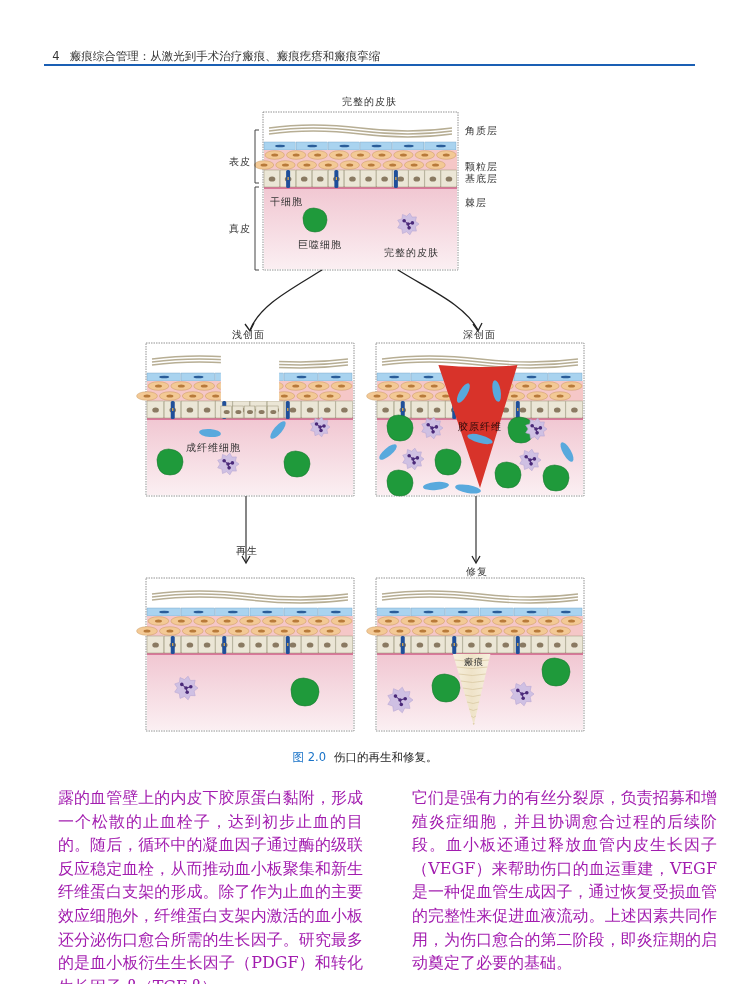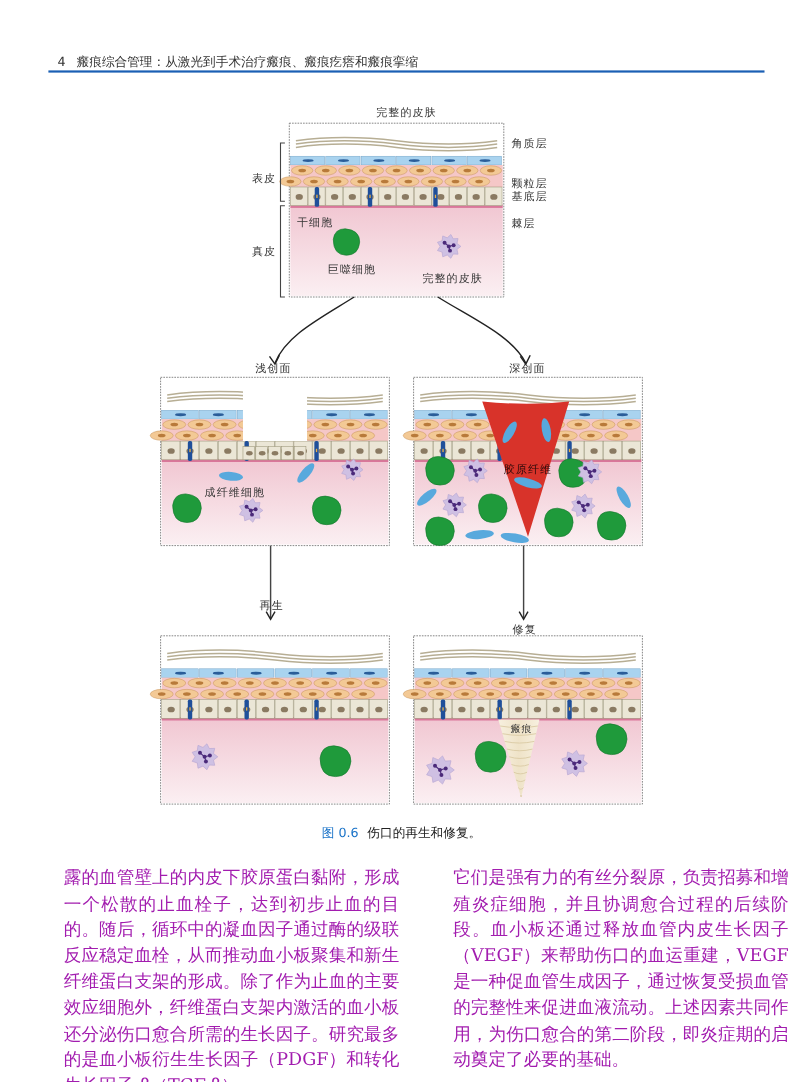--- a/index.html
+++ b/index.html
@@ -604,17 +604,17 @@
   <div class="lbl" style="left:232px;top:328px;">浅创面</div>
   <div class="lbl" style="left:463px;top:328px;">深创面</div>
   <div class="lbl" style="left:186px;top:441px;">成纤维细胞</div>
   <div class="lbl" style="left:458px;top:420px;color:#2a0a0a;">胶原纤维</div>
   <div class="lbl" style="left:236px;top:544px;">再生</div>
   <div class="lbl" style="left:466px;top:565px;">修复</div>
   <div class="lbl" style="left:464px;top:656px;font-size:9px;">瘢痕</div>
 </div>
 
 <div class="caption">
-  <span class="fignum">图 0.6</span><span>伤口的再生和修复。</span>
+  <span class="fignum">图 2.0</span><span>伤口的再生和修复。</span>
 </div>
 
 <div class="body-col col-left">露的血管壁上的内皮下胶原蛋白黏附，形成一个松散的止血栓子，达到初步止血的目的。随后，循环中的凝血因子通过酶的级联反应稳定血栓，从而推动血小板聚集和新生纤维蛋白支架的形成。除了作为止血的主要效应细胞外，纤维蛋白支架内激活的血小板还分泌伤口愈合所需的生长因子。研究最多的是血小板衍生生长因子（PDGF）和转化生长因子-β（TGF-β），</div>
 <div class="body-col col-right">它们是强有力的有丝分裂原，负责招募和增殖炎症细胞，并且协调愈合过程的后续阶段。血小板还通过释放血管内皮生长因子（VEGF）来帮助伤口的血运重建，VEGF 是一种促血管生成因子，通过恢复受损血管的完整性来促进血液流动。上述因素共同作用，为伤口愈合的第二阶段，即炎症期的启动奠定了必要的基础。</div>
 
 </body></html>

